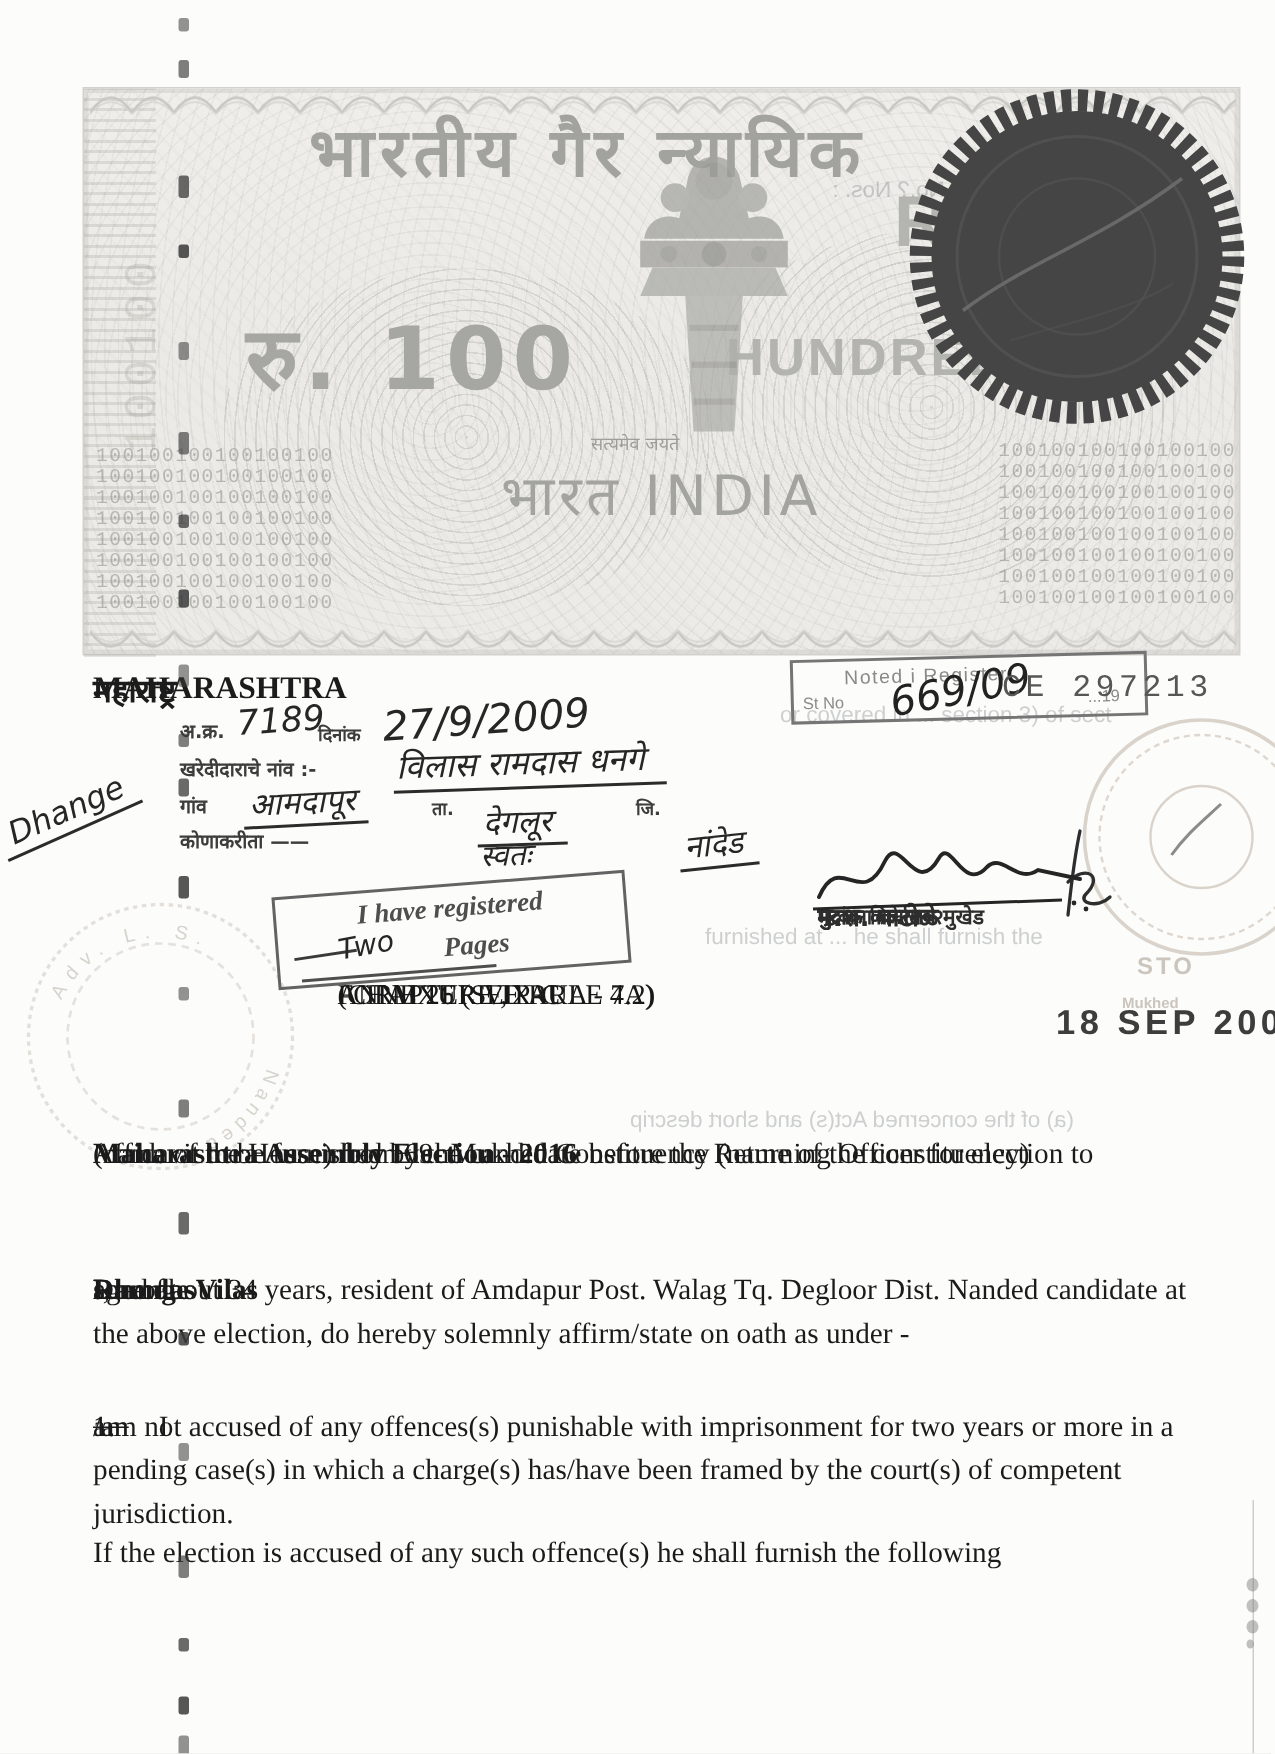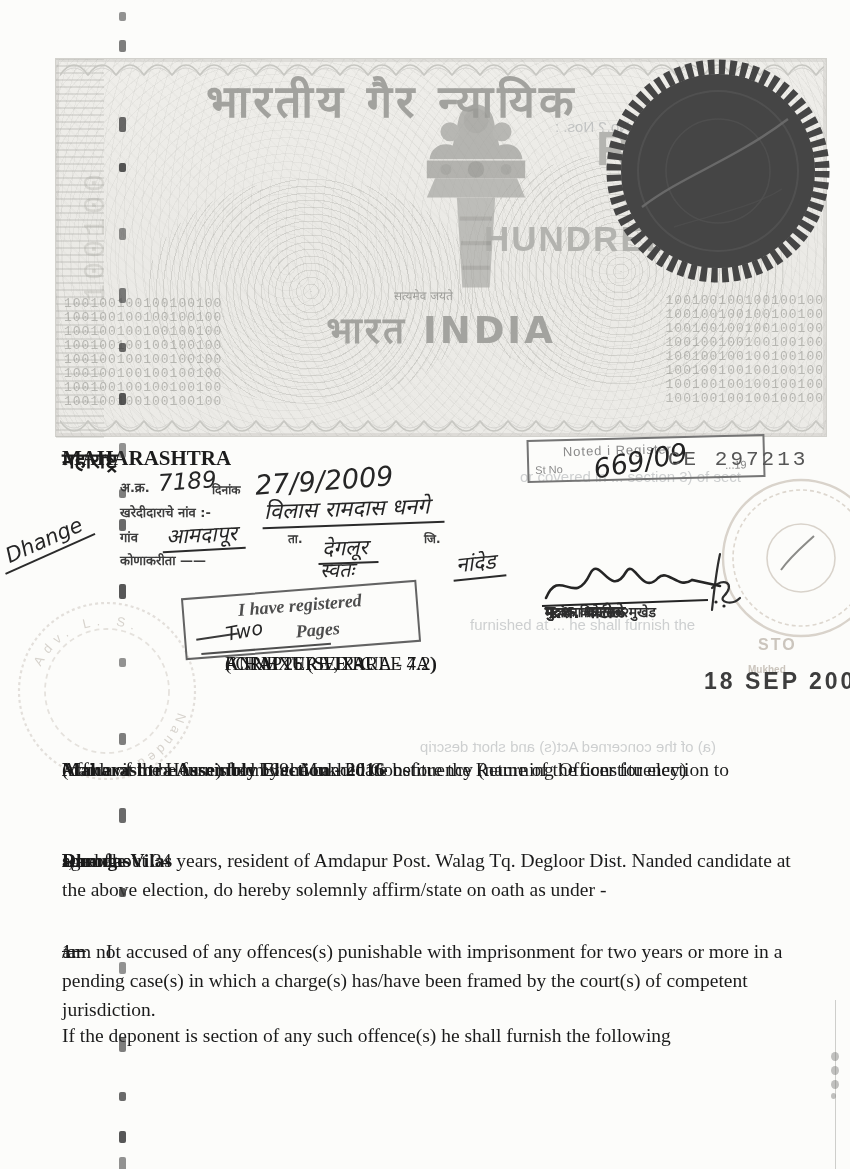--- a/index.html
+++ b/index.html
@@ -26,21 +26,21 @@
 
   .dev{font-family:"DejaVu Sans","Liberation Sans",sans-serif;}
   .hdr-hindi{left:150px;top:10px;width:660px;font-size:45px;font-weight:bold;color:#a2a29e;
              letter-spacing:4px;white-space:nowrap;}
   .denom-words{left:58px;top:76px;font-size:30px;font-weight:bold;color:#a7a7a3;letter-spacing:2px;}
   .rs-big{left:540px;top:62px;font-size:48px;font-weight:bold;color:#b4b4b0;font-family:"Liberation Sans",sans-serif;}
   .denom-fig{left:108px;top:138px;font-size:58px;font-weight:bold;color:#a6a6a2;letter-spacing:4px;}
   .hundred{left:428px;top:160px;font-size:35px;font-weight:bold;color:#b3b3af;
            font-family:"Liberation Sans",sans-serif;letter-spacing:2px;}
   .motto{left:338px;top:228px;font-size:12px;color:#9d9d99;}
-  .bharat{left:0;top:244px;width:100%;text-align:center;font-size:37px;font-weight:bold;color:#a3a39f;letter-spacing:3px;}
+  .bharat{left:0;top:244px;width:100%;text-align:center;font-size:37px;font-weight:normal;color:#a3a39f;letter-spacing:3px;}
   .nonjud{left:0;top:294px;width:100%;text-align:center;font-size:41px;font-weight:bold;color:#b1b1ad;
           font-family:"Liberation Sans",sans-serif;letter-spacing:3px;}
   .micro{font-family:"Liberation Mono",monospace;font-size:13px;line-height:14px;
          color:rgba(148,148,143,.6);letter-spacing:1px;white-space:pre-line;overflow:hidden;}
 
   
   .seal{left:604px;top:57px;width:228px;height:228px;z-index:6;}
 
   
   .mark{width:7px;background:#3a3a3a;border-radius:2px;left:119px;z-index:9;}
@@ -127,20 +127,21 @@
     </svg>
     <svg class="scallop" style="top:360px;transform:scaleY(-1);" width="764" height="16">
       <rect width="764" height="16" fill="url(#wv)"></rect>
     </svg>
 
     <div class="rosette" style="left:90px;top:120px;width:330px;height:225px;"></div>
     <div class="rosette" style="left:400px;top:95px;width:330px;height:235px;"></div>
 
     <div class="hdr-hindi dev">भारतीय गैर न्यायिक</div>
     <div class="rs-big">Rs</div>
+    <div class="denom-fig dev">रु. 100</div>
     <div class="hundred">HUNDRED</div>
 
     <svg style="left:350px;top:40px;" width="140" height="205" viewBox="0 0 100 150" opacity="0.75">
       <path d="M50 4 C43 4 38 9 37 16 L33 34 C24 31 17 36 16 44 L84 44 C83 36 76 31 67 34 L63 16 C62 9 57 4 50 4 Z" fill="#a2a29e"></path>
       <circle cx="50" cy="16" r="9" fill="#9a9a96"></circle>
       <circle cx="31" cy="24" r="7" fill="#a6a6a2"></circle>
       <circle cx="69" cy="24" r="7" fill="#a6a6a2"></circle>
       <rect x="14" y="45" width="72" height="13" fill="#a0a09c"></rect>
       <circle cx="50" cy="51.5" r="6" fill="#8d8d89"></circle>
       <circle cx="28" cy="51.5" r="4" fill="#93938f"></circle>
@@ -289,21 +290,21 @@
       <span> son of </span>
       <b>Ramdas</b>
       <span> aged about 34 years, resident of Amdapur Post. Walag Tq. Degloor Dist. Nanded candidate at the above election, do hereby solemnly affirm/state on oath as under -</span>
     </div>
   <div class="para" id="para2">
       <span>1.&nbsp;&nbsp;&nbsp;&nbsp;&nbsp;&nbsp;I </span>
       <s>am</s>
       <span>/am not accused of any offences(s) punishable with imprisonment for two years or more in a pending case(s) in which a charge(s) has/have been framed by the court(s) of competent jurisdiction.</span>
     </div>
   <div class="para" id="para3">
-      <span>If the deponent is section of any such offence(s) he shall furnish the following</span>
+      <span>If the election is accused of any such offence(s) he shall furnish the following</span>
     </div>
 
   <div id="marks">
       <div class="mark" style="top: 12px; height: 9px; opacity: 0.55;"></div>
       <div class="mark" style="top: 40px; height: 12px; opacity: 0.65;"></div>
       <div class="mark" style="top: 117px; height: 15px; opacity: 0.75;"></div>
       <div class="mark" style="top: 163px; height: 9px; opacity: 0.85;"></div>
       <div class="mark" style="top: 228px; height: 12px; opacity: 0.55;"></div>
       <div class="mark" style="top: 288px; height: 15px; opacity: 0.65;"></div>
       <div class="mark" style="top: 343px; height: 9px; opacity: 0.75;"></div>

